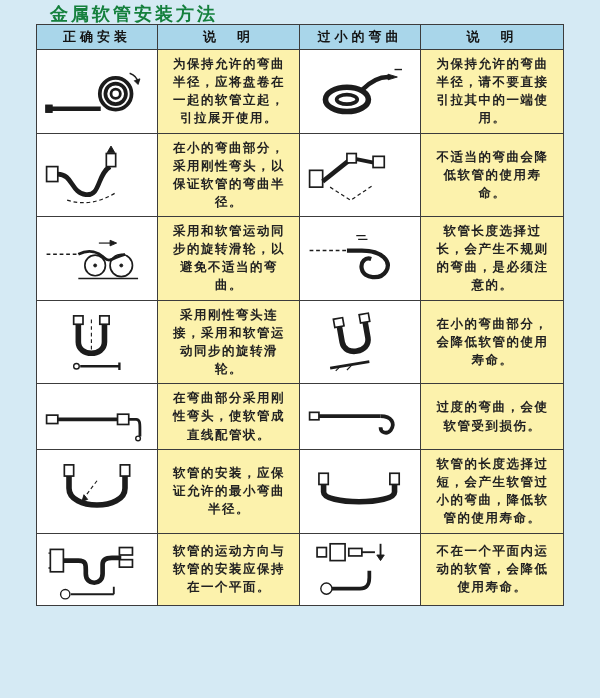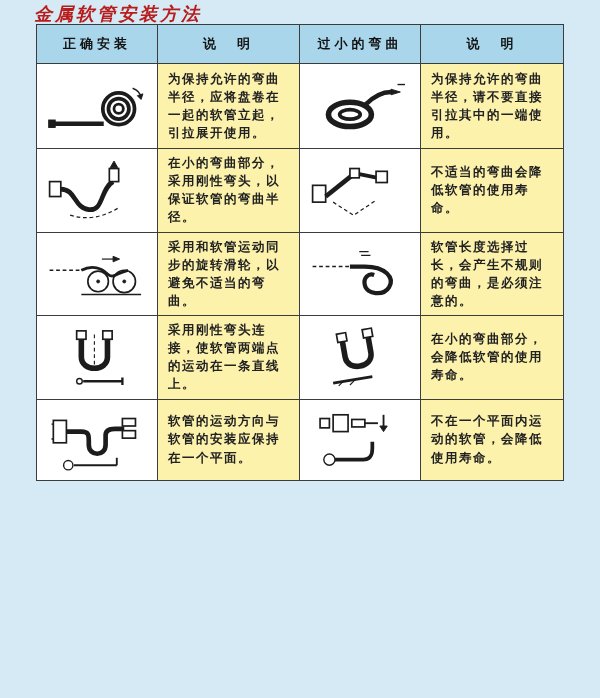--- a/index.html
+++ b/index.html
@@ -5,50 +5,50 @@
   html,body{margin:0;padding:0;}
   body{
     width:600px;height:698px;
     background:#d5eaf4;
     font-family:"Liberation Sans","DejaVu Sans",sans-serif;
     color:#1a1a1a;
     overflow:hidden;
   }
   .page{position:relative;width:600px;height:698px;}
   .doc-title{
-    position:absolute;left:34px;top:2px;
+    position:absolute;left:50px;top:2px;
     font-family:"Liberation Serif","DejaVu Serif",serif;
-    font-weight:bold;font-style:italic;
-    font-size:18px;letter-spacing:3px;color:#b91c1c;
+    font-weight:bold;
+    font-size:18px;letter-spacing:3px;color:#15803d;
   }
   table.install-table{
     position:absolute;left:36px;top:24px;
     width:527px;
     border-collapse:collapse;
     table-layout:fixed;
     background:#ffffff;
   }
   .install-table td,.install-table th{
     border:1px solid #3c3c3c;
-    padding:7px;
+    padding:0;
     vertical-align:middle;
   }
   .install-table th{
     background:#a9d6ea;
     font-size:13px;font-weight:bold;
     letter-spacing:4px;
     height:24px;color:#141414;
   }
   td.img-cell{background:#ffffff;text-align:center;}
   td.desc-cell{
     background:#fcf2ac;
     font-size:12.5px;font-weight:bold;
     line-height:1.45;letter-spacing:1.5px;
     padding:5px 9px 5px 10px;color:#222;
-    text-align:left;
+    text-align:center;
   }
   svg.illu{display:block;margin:0 auto;}
   svg.illu *{vector-effect:none;}
   .ln{stroke:#1c1c1c;fill:none;}
   .fl{stroke:#1c1c1c;fill:#ffffff;}
   .sd{stroke:#1c1c1c;fill:#1c1c1c;}
   .dash{stroke:#1c1c1c;fill:none;stroke-dasharray:4 3;}
 </style>
 </head>
 <body>
@@ -154,36 +154,76 @@
         <td class="img-cell">
           <svg class="illu" width="112" height="60" viewBox="0 0 120 64">
             <rect class="fl" x="35" y="4" width="10" height="9" stroke-width="1.8"></rect>
             <rect class="fl" x="63" y="4" width="10" height="9" stroke-width="1.8"></rect>
             <path class="ln" d="M40,13 V32 C40,48 68,48 68,32 V13" stroke-width="6"></path>
             <path class="dash" d="M54,8 V44" stroke-width="1.2"></path>
             <circle class="fl" cx="38" cy="58" r="3" stroke-width="1.5"></circle>
             <path class="ln" d="M42,58 H84 M84,54 v8" stroke-width="2.5"></path>
           </svg>
         </td>
-        <td class="desc-cell">采用刚性弯头连接，使软管两端点的运动在一条直线上。</td>
+        <td class="desc-cell">采用刚性弯头连接，采用和软管运动同步的旋转滑轮。</td>
         <td class="img-cell">
           <svg class="illu" width="112" height="60" viewBox="0 0 120 64">
             <g transform="rotate(-10 54 26)">
               <rect class="fl" x="35" y="4" width="10" height="9" stroke-width="1.8"></rect>
               <rect class="fl" x="63" y="4" width="10" height="9" stroke-width="1.8"></rect>
               <path class="ln" d="M40,13 V30 C40,46 68,46 68,30 V13" stroke-width="6"></path>
             </g>
             <path class="ln" d="M28,60 L70,53" stroke-width="3"></path>
             <path class="ln" d="M34,63 l6,-6 M46,62 l6,-6" stroke-width="1.2"></path>
           </svg>
         </td>
         <td class="desc-cell">在小的弯曲部分，会降低软管的使用寿命。</td>
       </tr>
 
-
+      <tr style="height:66px">
+        <td class="img-cell">
+          <svg class="illu" width="112" height="58" viewBox="0 0 120 62">
+            <rect class="fl" x="6" y="29" width="12" height="9" stroke-width="1.8"></rect>
+            <path class="ln" d="M18,33.5 H84" stroke-width="4"></path>
+            <rect class="fl" x="82" y="28" width="12" height="11" stroke-width="1.8"></rect>
+            <path class="ln" d="M94,33.5 h8 C106,33.5 106,38 106,44 V52" stroke-width="3"></path>
+            <circle class="ln" cx="104" cy="54" r="2.5" stroke-width="1.5"></circle>
+          </svg>
+        </td>
+        <td class="desc-cell">在弯曲部分采用刚性弯头，使软管成直线配管状。</td>
+        <td class="img-cell">
+          <svg class="illu" width="112" height="58" viewBox="0 0 120 62">
+            <rect class="fl" x="6" y="26" width="10" height="8" stroke-width="1.8"></rect>
+            <path class="ln" d="M16,30 H82" stroke-width="4"></path>
+            <path class="ln" d="M82,30 C94,30 98,38 93,45 C89,50 82,48 82,42" stroke-width="4"></path>
+          </svg>
+        </td>
+        <td class="desc-cell">过度的弯曲，会使软管受到损伤。</td>
+      </tr>
+
+      <tr style="height:69px">
+        <td class="img-cell">
+          <svg class="illu" width="112" height="62" viewBox="0 0 120 66">
+            <rect class="fl" x="25" y="5" width="10" height="12" stroke-width="1.8"></rect>
+            <rect class="fl" x="85" y="5" width="10" height="12" stroke-width="1.8"></rect>
+            <path class="ln" d="M30,17 V30 C30,54 90,54 90,30 V17" stroke-width="6"></path>
+            <path class="dash" d="M60,22 L45,42" stroke-width="1.2"></path>
+            <path class="sd" d="M44,44 l2,-7 4,5 z" stroke-width="1"></path>
+          </svg>
+        </td>
+        <td class="desc-cell">软管的安装，应保证允许的最小弯曲半径。</td>
+        <td class="img-cell">
+          <svg class="illu" width="112" height="62" viewBox="0 0 120 66">
+            <rect class="fl" x="16" y="14" width="10" height="12" stroke-width="1.8"></rect>
+            <rect class="fl" x="92" y="14" width="10" height="12" stroke-width="1.8"></rect>
+            <path class="ln" d="M21,26 V34 C21,48 97,48 97,34 V26" stroke-width="6"></path>
+          </svg>
+        </td>
+        <td class="desc-cell">软管的长度选择过短，会产生软管过小的弯曲，降低软管的使用寿命。</td>
+      </tr>
 
       <tr style="height:72px">
         <td class="img-cell">
           <svg class="illu" width="112" height="66" viewBox="0 0 120 70">
             <rect class="fl" x="10" y="14" width="14" height="24" stroke-width="1.8"></rect>
             <path class="ln" d="M8,18 h2 M8,34 h2" stroke-width="1.5"></path>
             <path class="ln" d="M24,26 H40 C48,26 48,30 48,36 V40 C48,53 66,53 66,40 V30 C66,25 70,23 76,23 H86" stroke-width="5"></path>
             <rect class="fl" x="84" y="12" width="14" height="8" stroke-width="1.8"></rect>
             <rect class="fl" x="84" y="25" width="14" height="8" stroke-width="1.8"></rect>
             <circle class="fl" cx="26" cy="62" r="5" stroke-width="1.5"></circle>

